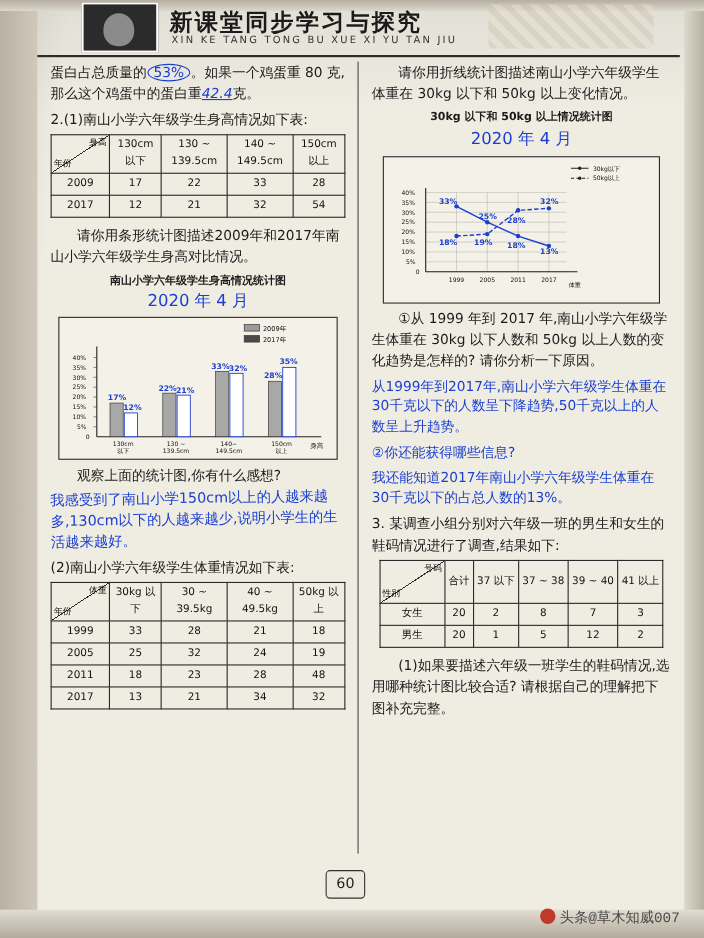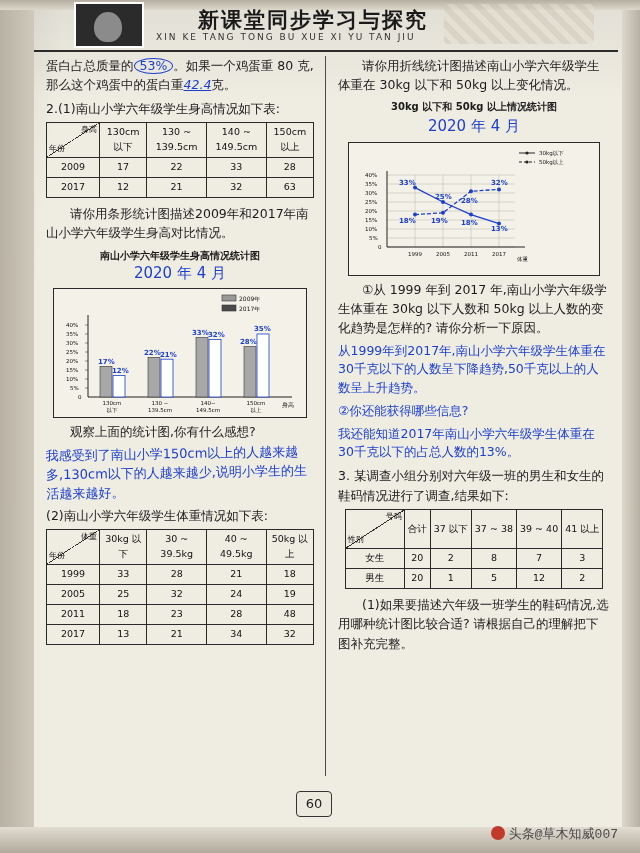--- a/index.html
+++ b/index.html
@@ -31,21 +31,21 @@
     position:absolute;left:40px;top:0px;width:66px;height:42px;
     background:#2b2b2b;border:2px solid #fff;
   }
   .hdr-photo:after{
     content:"";position:absolute;left:18px;top:8px;width:28px;height:30px;border-radius:50% 50% 45% 45%;
     background:#8b8b8b;
   }
   .hdr-title{
     position:absolute;left:120px;top:4px;
     font-family:"DejaVu Sans","Liberation Sans",sans-serif;
-    font-size:21px;font-weight:bold;color:#1a1a1a;letter-spacing:2px;margin-left:44px;
+    font-size:21px;font-weight:bold;color:#1a1a1a;letter-spacing:2px;
   }
   .hdr-sub{
     position:absolute;left:122px;top:30px;
     font-size:9px;color:#333;letter-spacing:2px;
   }
   .hdr-decor{
     position:absolute;right:28px;top:2px;width:150px;height:40px;
     background:repeating-linear-gradient(45deg,#cfc7b5 0 6px,#e3ddcf 6px 12px);
     opacity:.55;border-radius:4px;
   }
@@ -147,21 +147,21 @@
         <td>17</td>
         <td>22</td>
         <td>33</td>
         <td>28</td>
       </tr>
       <tr>
         <td>2017</td>
         <td>12</td>
         <td>21</td>
         <td>32</td>
-        <td>63</td>
+        <td>54</td>
       </tr>
     </tbody>
       </table>
 
     <p class="indent">请你用条形统计图描述2009年和2017年南山小学六年级学生身高对比情况。</p>
 
     <div class="charttitle">南山小学六年级学生身高情况统计图</div>
     <div style="text-align:center;margin:-2px 0 1px 0;">
       <span class="datestamp">2020 年 4 月</span>
     </div>

